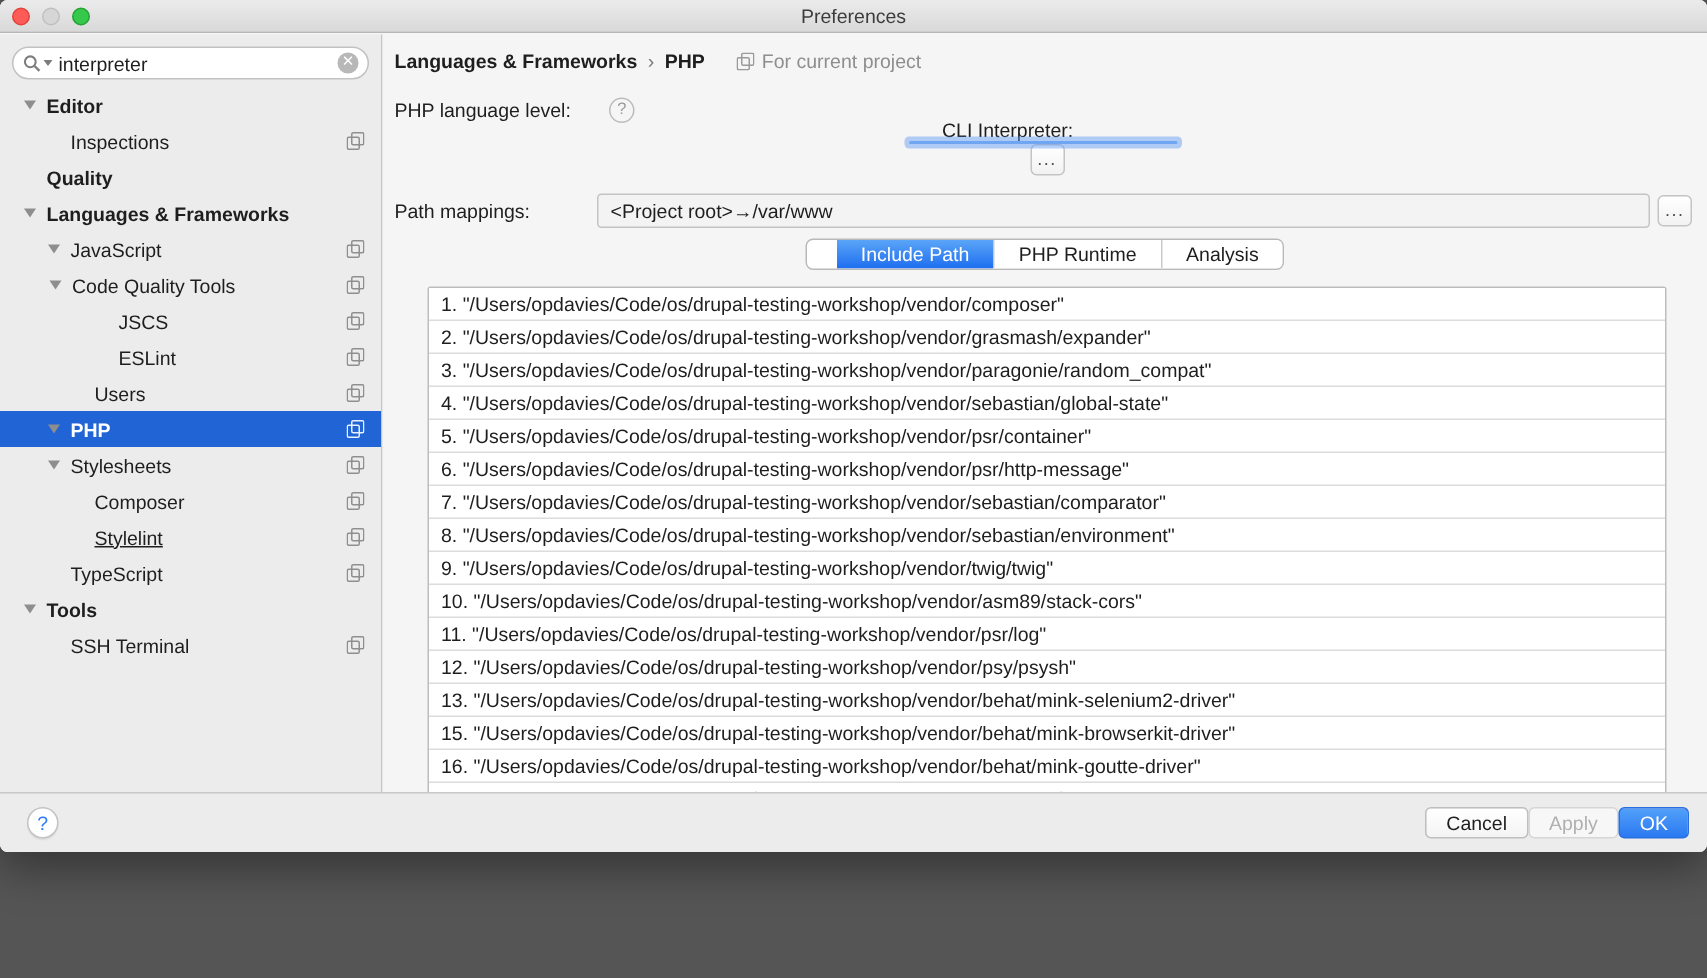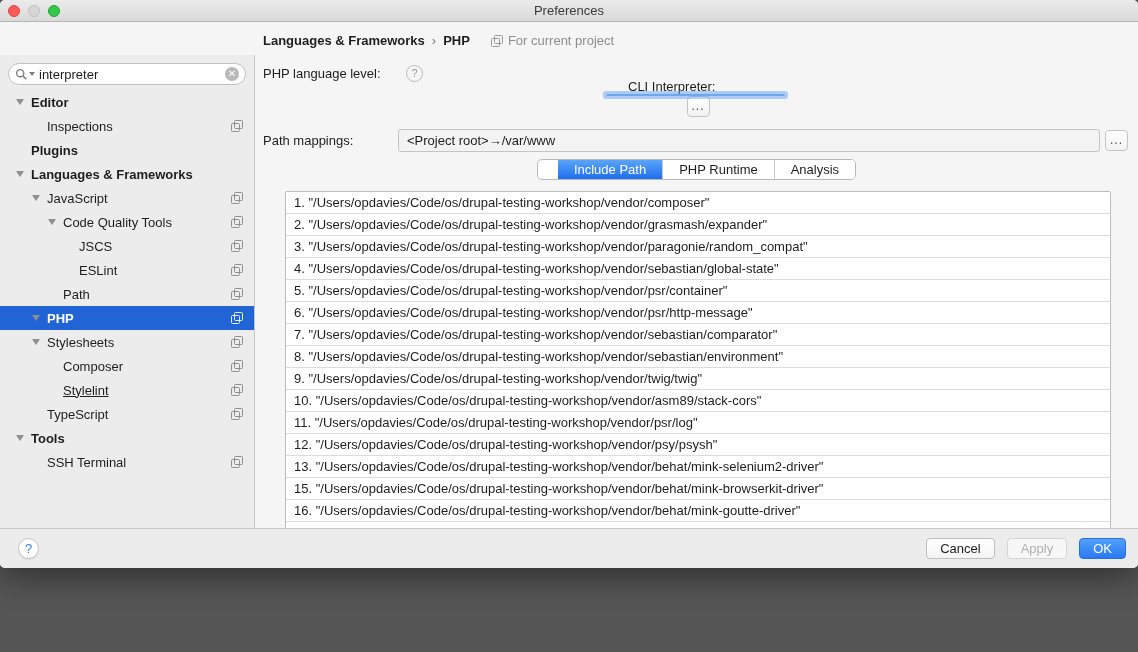--- a/index.html
+++ b/index.html
@@ -11,21 +11,21 @@
   .titlebar { position:relative; height:22px; background:linear-gradient(#ebebeb,#d9d9d9); border-bottom:1px solid #b6b6b6; display:flex; align-items:center; justify-content:center; }
   .title { color:#3c3c3c; font-size:13px; }
   .traffic { position:absolute; left:8px; top:5px; display:flex; gap:8px; }
   .light { width:12px; height:12px; border-radius:50%; }
   .light.red { background:#fc5b57; border:1px solid #e2433e; }
   .light.grey { background:#d6d6d6; border:1px solid #c0c0c0; }
   .light.green { background:#35c84a; border:1px solid #24a334; }
 
   
   .main { position:absolute; top:23px; left:0; right:0; bottom:40px; display:flex; }
-  .sidebar { width:255px; background:#ececec; border-right:1px solid #c6c6c6; position:relative; flex:none;margin-top:32px; }
+  .sidebar { width:255px; background:#ececec; border-right:1px solid #c6c6c6; position:relative; flex:none; }
   .content { flex:1; background:#f5f5f5; position:relative; }
 
   
   .search-wrap { position:absolute; top:8px; left:8px; width:238px; height:22px; background:#fff; border:1px solid #c2c2c2; border-radius:11px; display:flex; align-items:center; padding:0 6px; }
   .search-icon { display:flex; align-items:center; margin-right:4px; flex:none; }
   .search-icon svg { display:block; }
   .search-dd { width:0; height:0; border-left:3px solid transparent; border-right:3px solid transparent; border-top:4px solid #7d7d7d; margin-left:1px; }
   .search-input { flex:1; border:none; outline:none; background:transparent; font:13px "Liberation Sans","DejaVu Sans",sans-serif; color:#1e1e1e; min-width:0; }
   .clear-btn { flex:none; width:14px; height:14px; border-radius:50%; background:#b8b8b8; color:#fff; font-size:10px; line-height:14px; text-align:center; cursor:pointer; }
 
@@ -87,21 +87,21 @@
   .sort-icon { display:flex; align-items:center; cursor:pointer; }
   .sort-arrow { color:#3d3d3d; font-size:13px; margin-right:1px; }
   .sort-az { display:flex; flex-direction:column; font-size:9px; line-height:8px; font-weight:700; }
   .sort-a { color:#2a7ab8; font-style:normal; }
   .sort-z { color:#8f4fae; font-style:normal; }
 
   
   .footer { position:absolute; left:0; right:0; bottom:0; height:40px; background:#ececec; border-top:1px solid #c8c8c8; display:flex; align-items:center; padding:0 12px; }
   .help-btn { width:21px; height:21px; border-radius:50%; background:#fff; border:1px solid #c4c4c4; color:#2f7cf6; font-size:13px; line-height:19px; text-align:center; cursor:pointer; margin-left:6px; box-shadow:0 1px 1px rgba(0,0,0,.08); }
   .footer .spacer { flex:1; }
-  .btn { height:21px; border-radius:4px; font:13px "Liberation Sans","DejaVu Sans",sans-serif; padding:0 13px; margin-left:12px; cursor:pointer; }
+  .btn { height:21px; border-radius:4px; font:13px "Liberation Sans","DejaVu Sans",sans-serif; padding:0 13px; margin-left:0; cursor:pointer; }
   .btn.normal { background:linear-gradient(#fff,#f4f4f4); border:1px solid #bfbfbf; color:#1e1e1e; }
   .btn.disabled { background:#f7f7f7; border:1px solid #d6d6d6; color:#b0b0b0; cursor:default; }
   .btn.primary { background:linear-gradient(#52a0f8,#2b79f2); border:1px solid #2a6fe0; color:#fff; }
 </style>
 </head>
 <body>
 
 <div class="window">
 
   <div class="titlebar">
@@ -144,21 +144,21 @@
       <svg width="12" height="12" viewBox="0 0 12 12">
                 <rect x="3.5" y="0.5" width="8" height="8" rx="1"></rect>
                 <rect x="0.5" y="3.5" width="8" height="8" rx="1"></rect>
               </svg>
     </span>
   </div>
           <div class="tree-row bold" style="padding-left: 16px;">
     <span class="tw" style="visibility: hidden;">
               <span class="tri"></span>
             </span>
-    <span class="tree-label">Plugins</span>
+    <span class="tree-label">Quality</span>
 
   </div>
           <div class="tree-row bold" style="padding-left: 16px;">
     <span class="tw" style="visibility: visible;">
               <span class="tri"></span>
             </span>
     <span class="tree-label">Languages &amp; Frameworks</span>
 
   </div>
           <div class="tree-row" style="padding-left: 32px;">
@@ -166,61 +166,61 @@
               <span class="tri"></span>
             </span>
     <span class="tree-label">JavaScript</span>
     <span class="pp-icon" style="visibility: visible;">
       <svg width="12" height="12" viewBox="0 0 12 12">
                 <rect x="3.5" y="0.5" width="8" height="8" rx="1"></rect>
                 <rect x="0.5" y="3.5" width="8" height="8" rx="1"></rect>
               </svg>
     </span>
   </div>
+          <div class="tree-row" style="padding-left: 33px;">
+    <span class="tw" style="visibility: visible;">
+              <span class="tri"></span>
+            </span>
+    <span class="tree-label">Code Quality Tools</span>
+    <span class="pp-icon" style="visibility: visible;">
+      <svg width="12" height="12" viewBox="0 0 12 12">
+                <rect x="3.5" y="0.5" width="8" height="8" rx="1"></rect>
+                <rect x="0.5" y="3.5" width="8" height="8" rx="1"></rect>
+              </svg>
+    </span>
+  </div>
+          <div class="tree-row" style="padding-left: 64px;">
+    <span class="tw" style="visibility: hidden;">
+              <span class="tri"></span>
+            </span>
+    <span class="tree-label">JSCS</span>
+    <span class="pp-icon" style="visibility: visible;">
+      <svg width="12" height="12" viewBox="0 0 12 12">
+                <rect x="3.5" y="0.5" width="8" height="8" rx="1"></rect>
+                <rect x="0.5" y="3.5" width="8" height="8" rx="1"></rect>
+              </svg>
+    </span>
+  </div>
+          <div class="tree-row" style="padding-left: 64px;">
+    <span class="tw" style="visibility: hidden;">
+              <span class="tri"></span>
+            </span>
+    <span class="tree-label">ESLint</span>
+    <span class="pp-icon" style="visibility: visible;">
+      <svg width="12" height="12" viewBox="0 0 12 12">
+                <rect x="3.5" y="0.5" width="8" height="8" rx="1"></rect>
+                <rect x="0.5" y="3.5" width="8" height="8" rx="1"></rect>
+              </svg>
+    </span>
+  </div>
           <div class="tree-row" style="padding-left: 48px;">
-    <span class="tw" style="visibility: visible;">
-              <span class="tri"></span>
-            </span>
-    <span class="tree-label">Code Quality Tools</span>
-    <span class="pp-icon" style="visibility: visible;">
-      <svg width="12" height="12" viewBox="0 0 12 12">
-                <rect x="3.5" y="0.5" width="8" height="8" rx="1"></rect>
-                <rect x="0.5" y="3.5" width="8" height="8" rx="1"></rect>
-              </svg>
-    </span>
-  </div>
-          <div class="tree-row" style="padding-left: 64px;">
-    <span class="tw" style="visibility: hidden;">
-              <span class="tri"></span>
-            </span>
-    <span class="tree-label">JSCS</span>
-    <span class="pp-icon" style="visibility: visible;">
-      <svg width="12" height="12" viewBox="0 0 12 12">
-                <rect x="3.5" y="0.5" width="8" height="8" rx="1"></rect>
-                <rect x="0.5" y="3.5" width="8" height="8" rx="1"></rect>
-              </svg>
-    </span>
-  </div>
-          <div class="tree-row" style="padding-left: 64px;">
-    <span class="tw" style="visibility: hidden;">
-              <span class="tri"></span>
-            </span>
-    <span class="tree-label">ESLint</span>
-    <span class="pp-icon" style="visibility: visible;">
-      <svg width="12" height="12" viewBox="0 0 12 12">
-                <rect x="3.5" y="0.5" width="8" height="8" rx="1"></rect>
-                <rect x="0.5" y="3.5" width="8" height="8" rx="1"></rect>
-              </svg>
-    </span>
-  </div>
-          <div class="tree-row" style="padding-left: 48px;">
-    <span class="tw" style="visibility: hidden;">
-              <span class="tri"></span>
-            </span>
-    <span class="tree-label">Path</span>
+    <span class="tw" style="visibility: hidden;">
+              <span class="tri"></span>
+            </span>
+    <span class="tree-label">Users</span>
     <span class="pp-icon" style="visibility: visible;">
       <svg width="12" height="12" viewBox="0 0 12 12">
                 <rect x="3.5" y="0.5" width="8" height="8" rx="1"></rect>
                 <rect x="0.5" y="3.5" width="8" height="8" rx="1"></rect>
               </svg>
     </span>
   </div>
           <div class="tree-row selected" style="padding-left: 32px;">
     <span class="tw" style="visibility: visible;">
               <span class="tri"></span>

